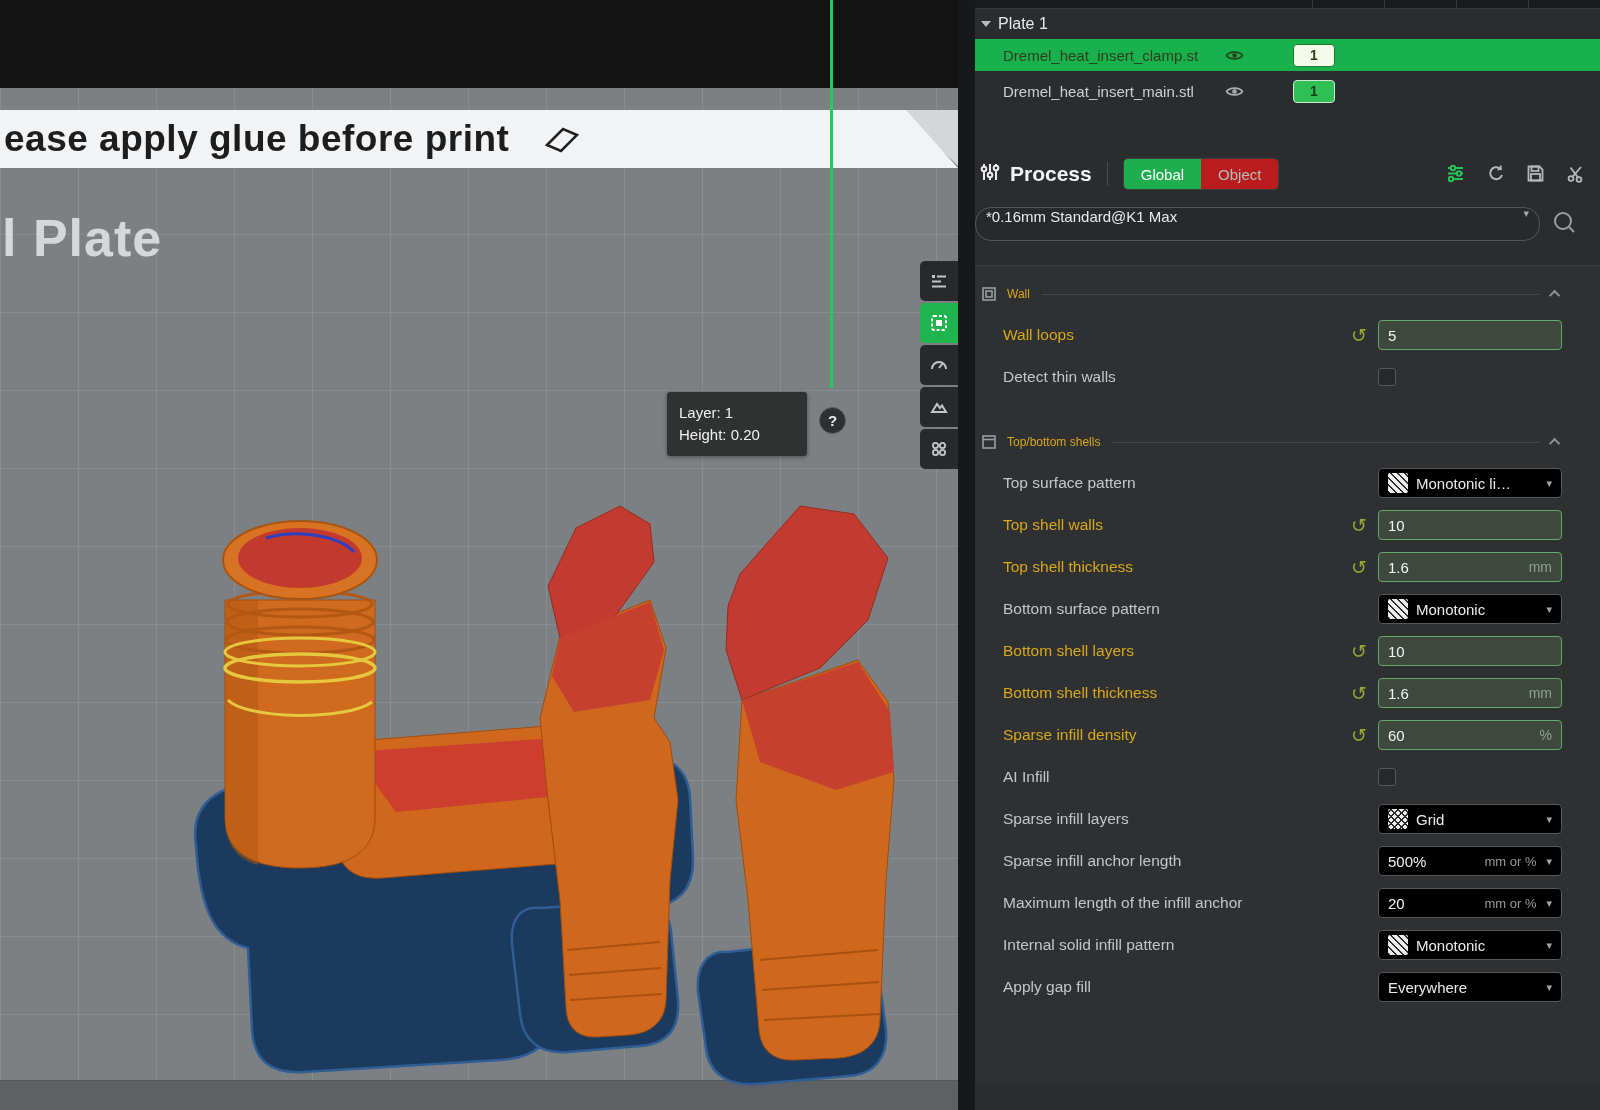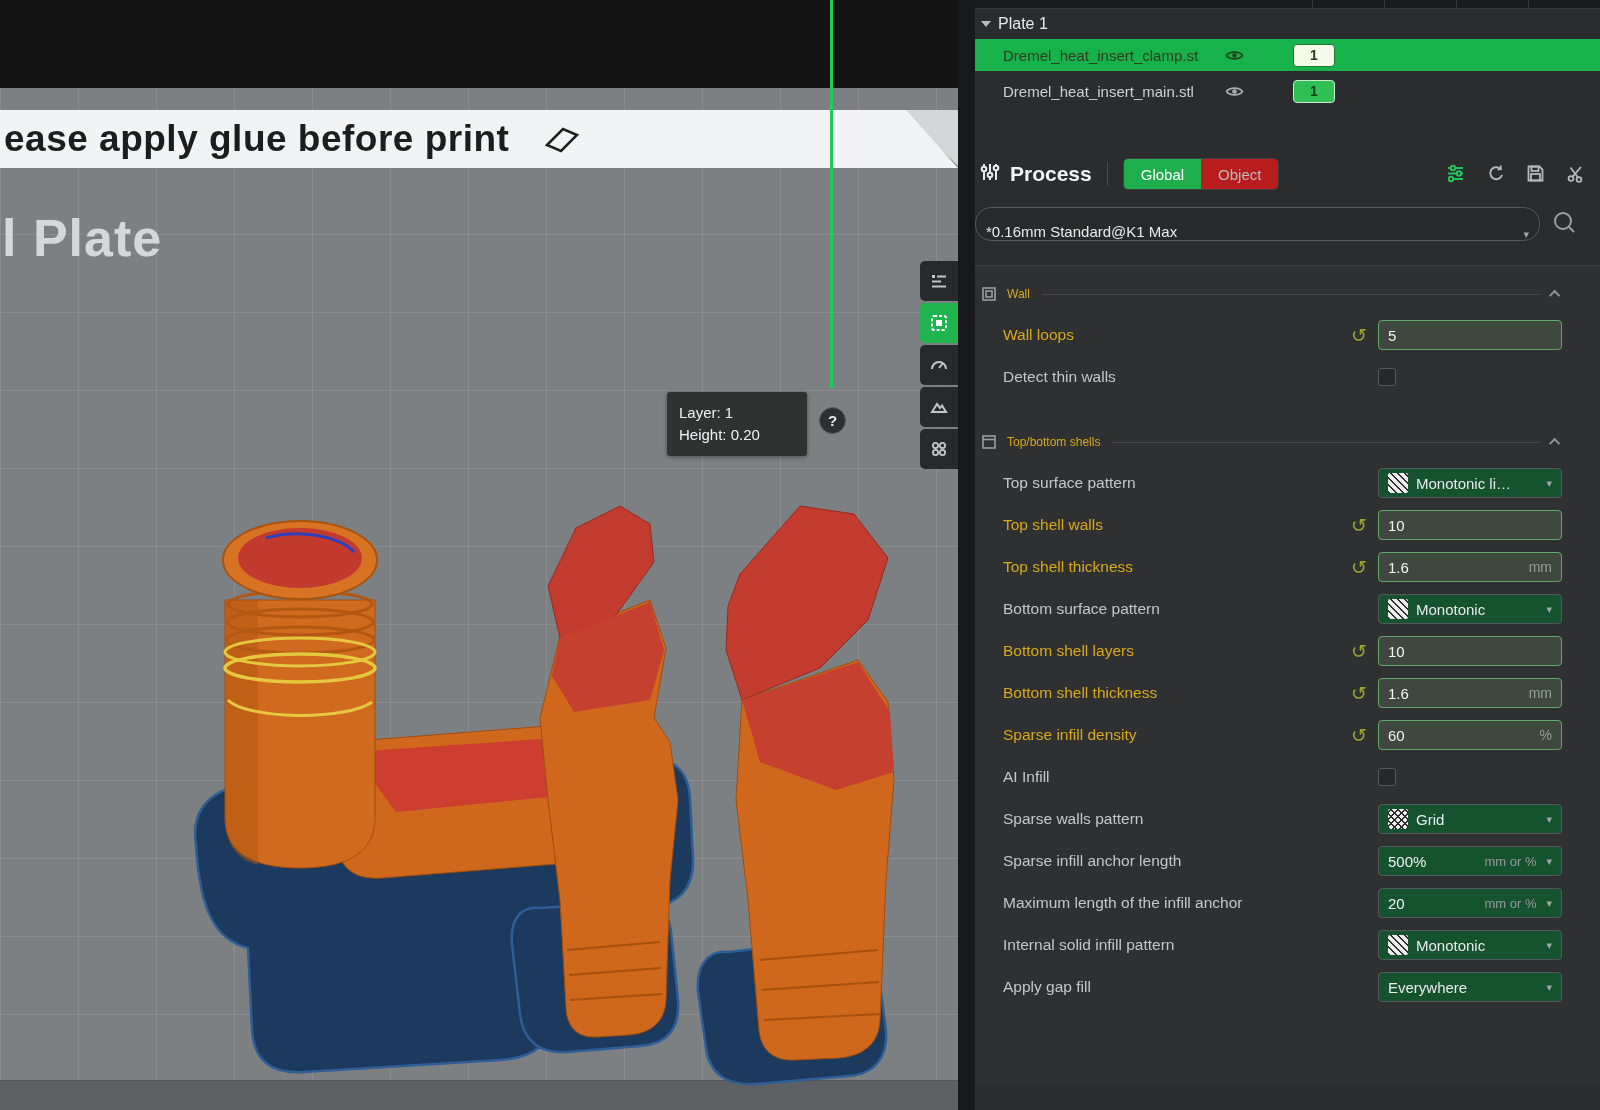--- a/index.html
+++ b/index.html
@@ -72,21 +72,21 @@
   .toggle{display:flex;border:1px solid #3d3f41;border-radius:5px;overflow:hidden;}
   .tab{height:30px;padding:0 17px;display:flex;align-items:center;font-size:15px;}
   .tab.active{background:#1fae4e;color:#fff;}
   .tab.inactive{background:#b91c1c;color:#b9bcbe;}
   .hdr-icons{position:absolute;right:14px;top:8px;display:flex;gap:19px;align-items:center;}
   .hdr-icons .hico{width:21px;height:21px;display:flex;align-items:center;justify-content:center;color:#b5b8ba;}
   .hico.green{color:#27c45c;}
 
   .preset-row{margin-top:14px;display:flex;align-items:center;}
   .preset{width:565px;height:34px;background:#27292b;border:1px solid #55585a;border-radius:16px;
-    display:flex;align-items:flex-end;padding:0 10px;color:#e9eaec;font-size:15px;}
+    display:flex;align-items:flex-start;padding:0 10px;color:#e9eaec;font-size:15px;}
   .preset .txt{flex:1;white-space:nowrap;overflow:hidden;text-overflow:ellipsis;}
   .chev{color:#a2a5a8;font-size:11px;line-height:1;}
   .search-ico{margin-left:12px;color:#9aa0a4;}
 
   .settings{margin-top:24px;border-top:1px solid #3a3c3e;background:#2e3032;height:820px;padding-top:8px;}
 
   .sec{display:flex;align-items:center;height:40px;padding:0 40px 0 6px;}
   .sec .sicon{color:#9a9da0;margin-right:10px;display:flex;}
   .sec .title{color:#d9a81c;font-size:12px;}
   .sec .rule{flex:1;height:1px;background:#45474a;margin:0 12px;}
@@ -95,21 +95,21 @@
   .row{display:flex;align-items:center;height:42px;padding-left:28px;padding-right:38px;gap:12px;}
   .row .label{flex:1;font-size:15.5px;color:#c3c7ca;white-space:nowrap;overflow:hidden;}
   .row.mod .label{color:#d9a81c;}
   .ctrl{width:214px;display:flex;align-items:center;}
   .reset{width:22px;margin-right:8px;color:#9aa431;font-size:19px;text-align:center;line-height:1;}
   .spacer{width:30px;}
   .field{width:184px;height:30px;background:#3e483e;border:1px solid #61a96b;border-radius:4px;
     display:flex;align-items:center;padding:0 9px;}
   .field .val{flex:1;color:#f2f3f4;font-size:15px;}
   .field .unit{color:#8fa18f;font-size:14px;}
-  .select,.combo{width:184px;height:30px;background:#14532d;border:1px solid #55585b;border-radius:4px;
+  .select,.combo{width:184px;height:30px;background:#000000;border:1px solid #55585b;border-radius:4px;
     display:flex;align-items:center;padding:0 9px;gap:8px;}
   .select .txt{flex:1;color:#e8eaec;font-size:15px;white-space:nowrap;overflow:hidden;text-overflow:ellipsis;}
   .combo .val{flex:1;color:#f0f1f2;font-size:15px;}
   .combo .unit{color:#97999c;font-size:13px;margin-right:2px;}
   .patt{width:20px;height:20px;border-radius:2px;background:#ededee;flex:0 0 auto;
     background-image:repeating-linear-gradient(45deg,#2b2b2b 0,#2b2b2b 1.5px,transparent 1.5px,transparent 5px);}
   .patt.cross{background-image:repeating-linear-gradient(45deg,#2b2b2b 0,#2b2b2b 1.5px,transparent 1.5px,transparent 5px),
     repeating-linear-gradient(-45deg,#2b2b2b 0,#2b2b2b 1.5px,transparent 1.5px,transparent 5px);}
   .checkbox{width:18px;height:18px;background:#26282a;border:1px solid #56585b;border-radius:3px;}
 </style>
@@ -447,21 +447,21 @@
 
       <div class="row">
         <span class="label">AI Infill</span>
         <span class="ctrl">
             <span class="spacer"></span>
           <span class="checkbox"></span>
         </span>
       </div>
 
       <div class="row">
-        <span class="label">Sparse walls pattern</span>
+        <span class="label">Sparse infill layers</span>
         <span class="ctrl">
             <span class="spacer"></span>
           <span class="select">
             <span class="patt cross"></span>
             <span class="txt">Grid</span>
             <span class="chev">▾</span>
           </span>
         </span>
       </div>
 

